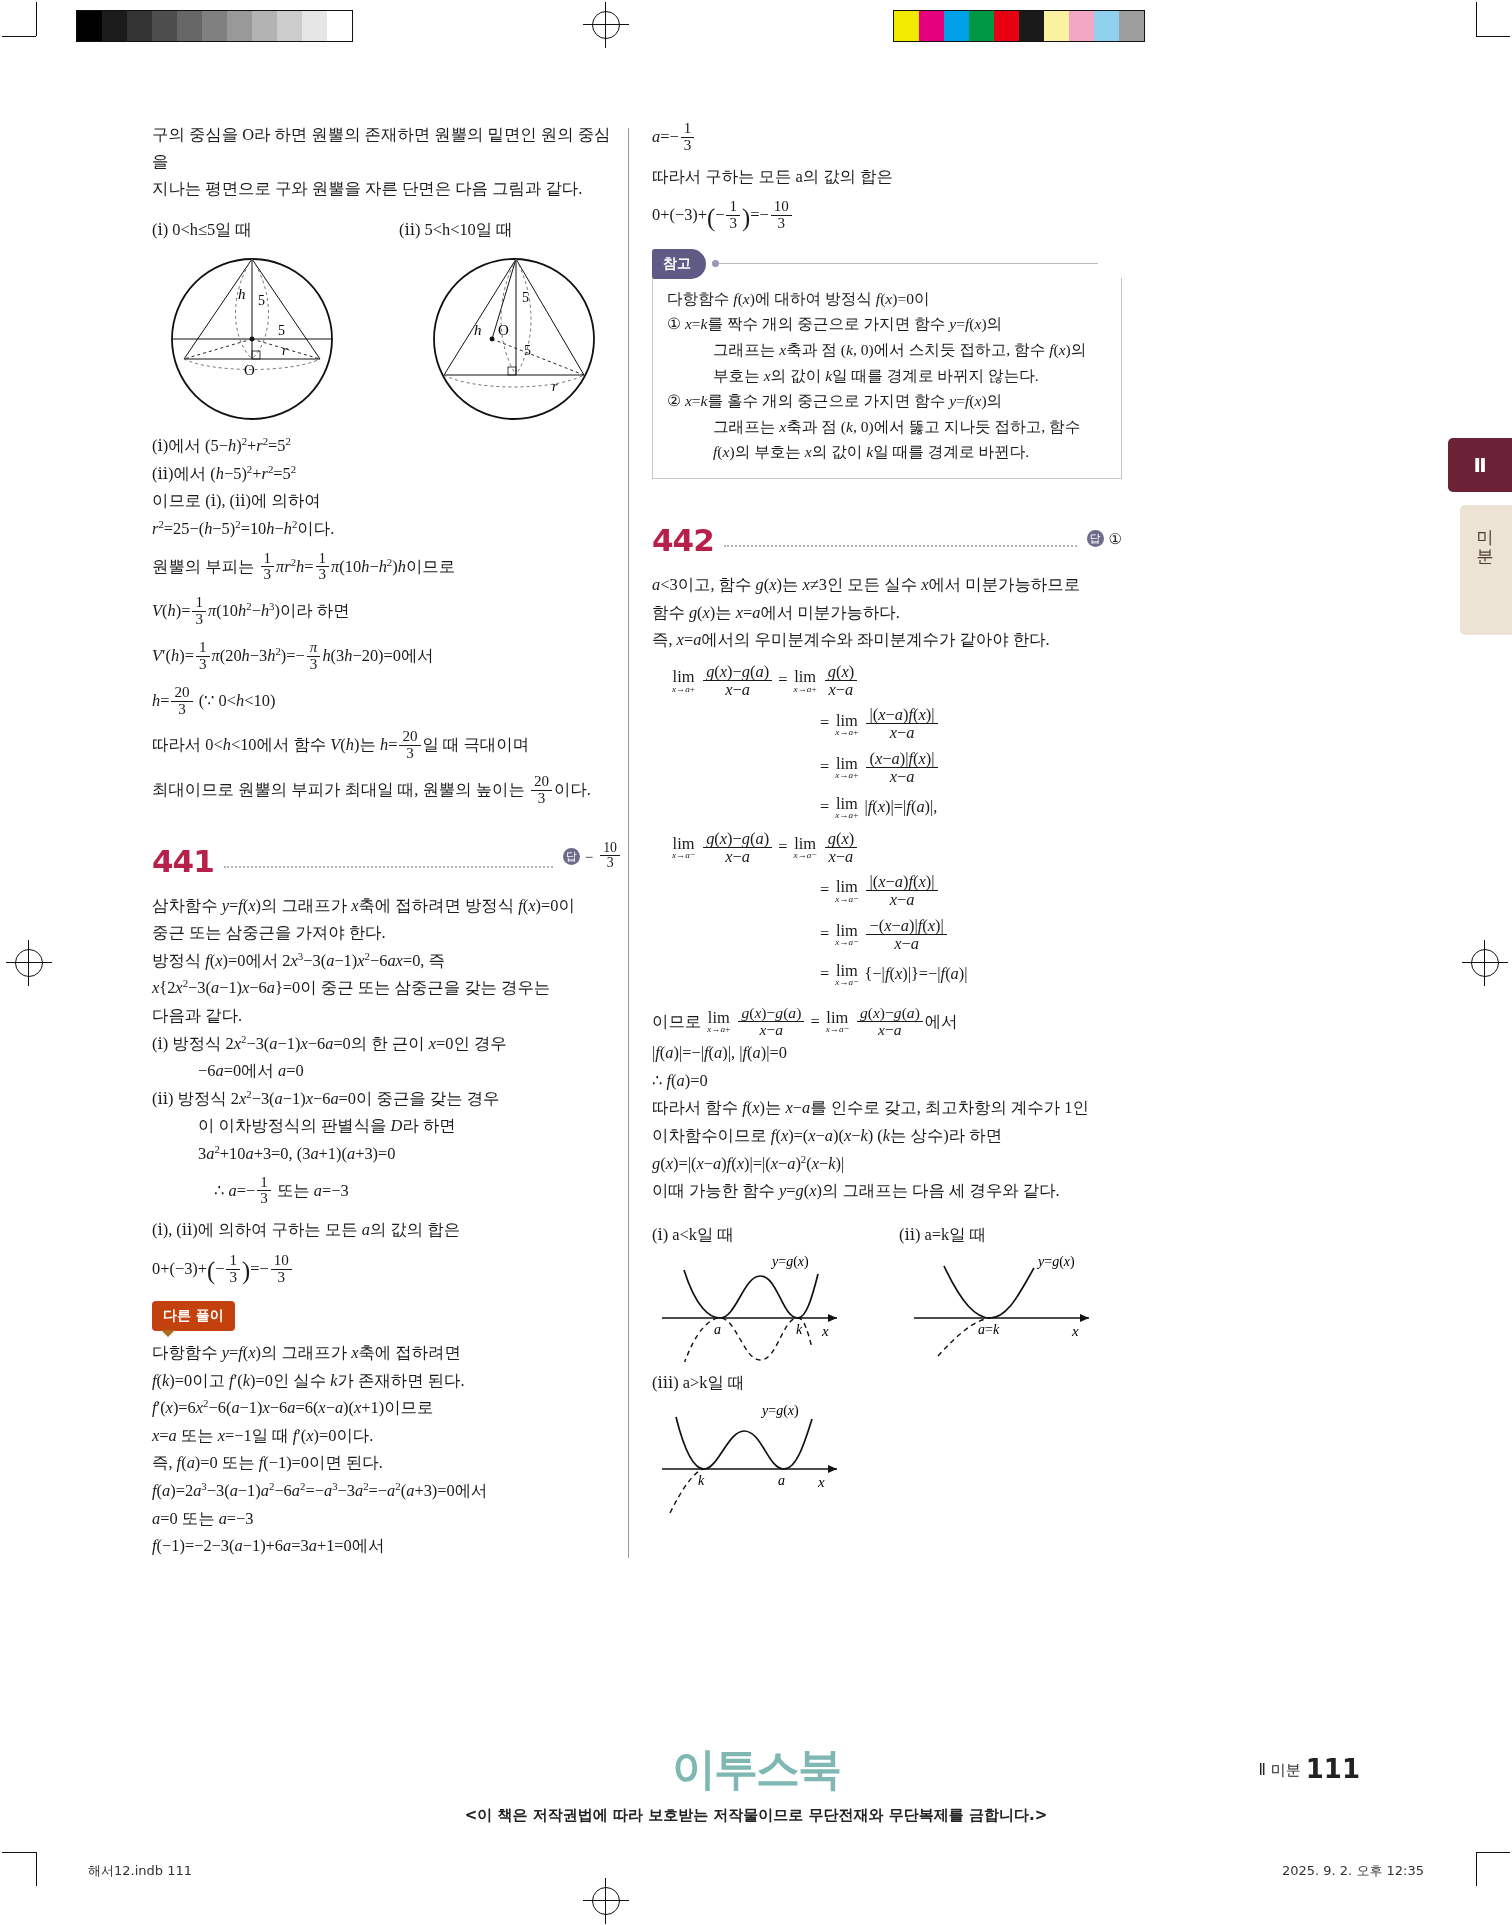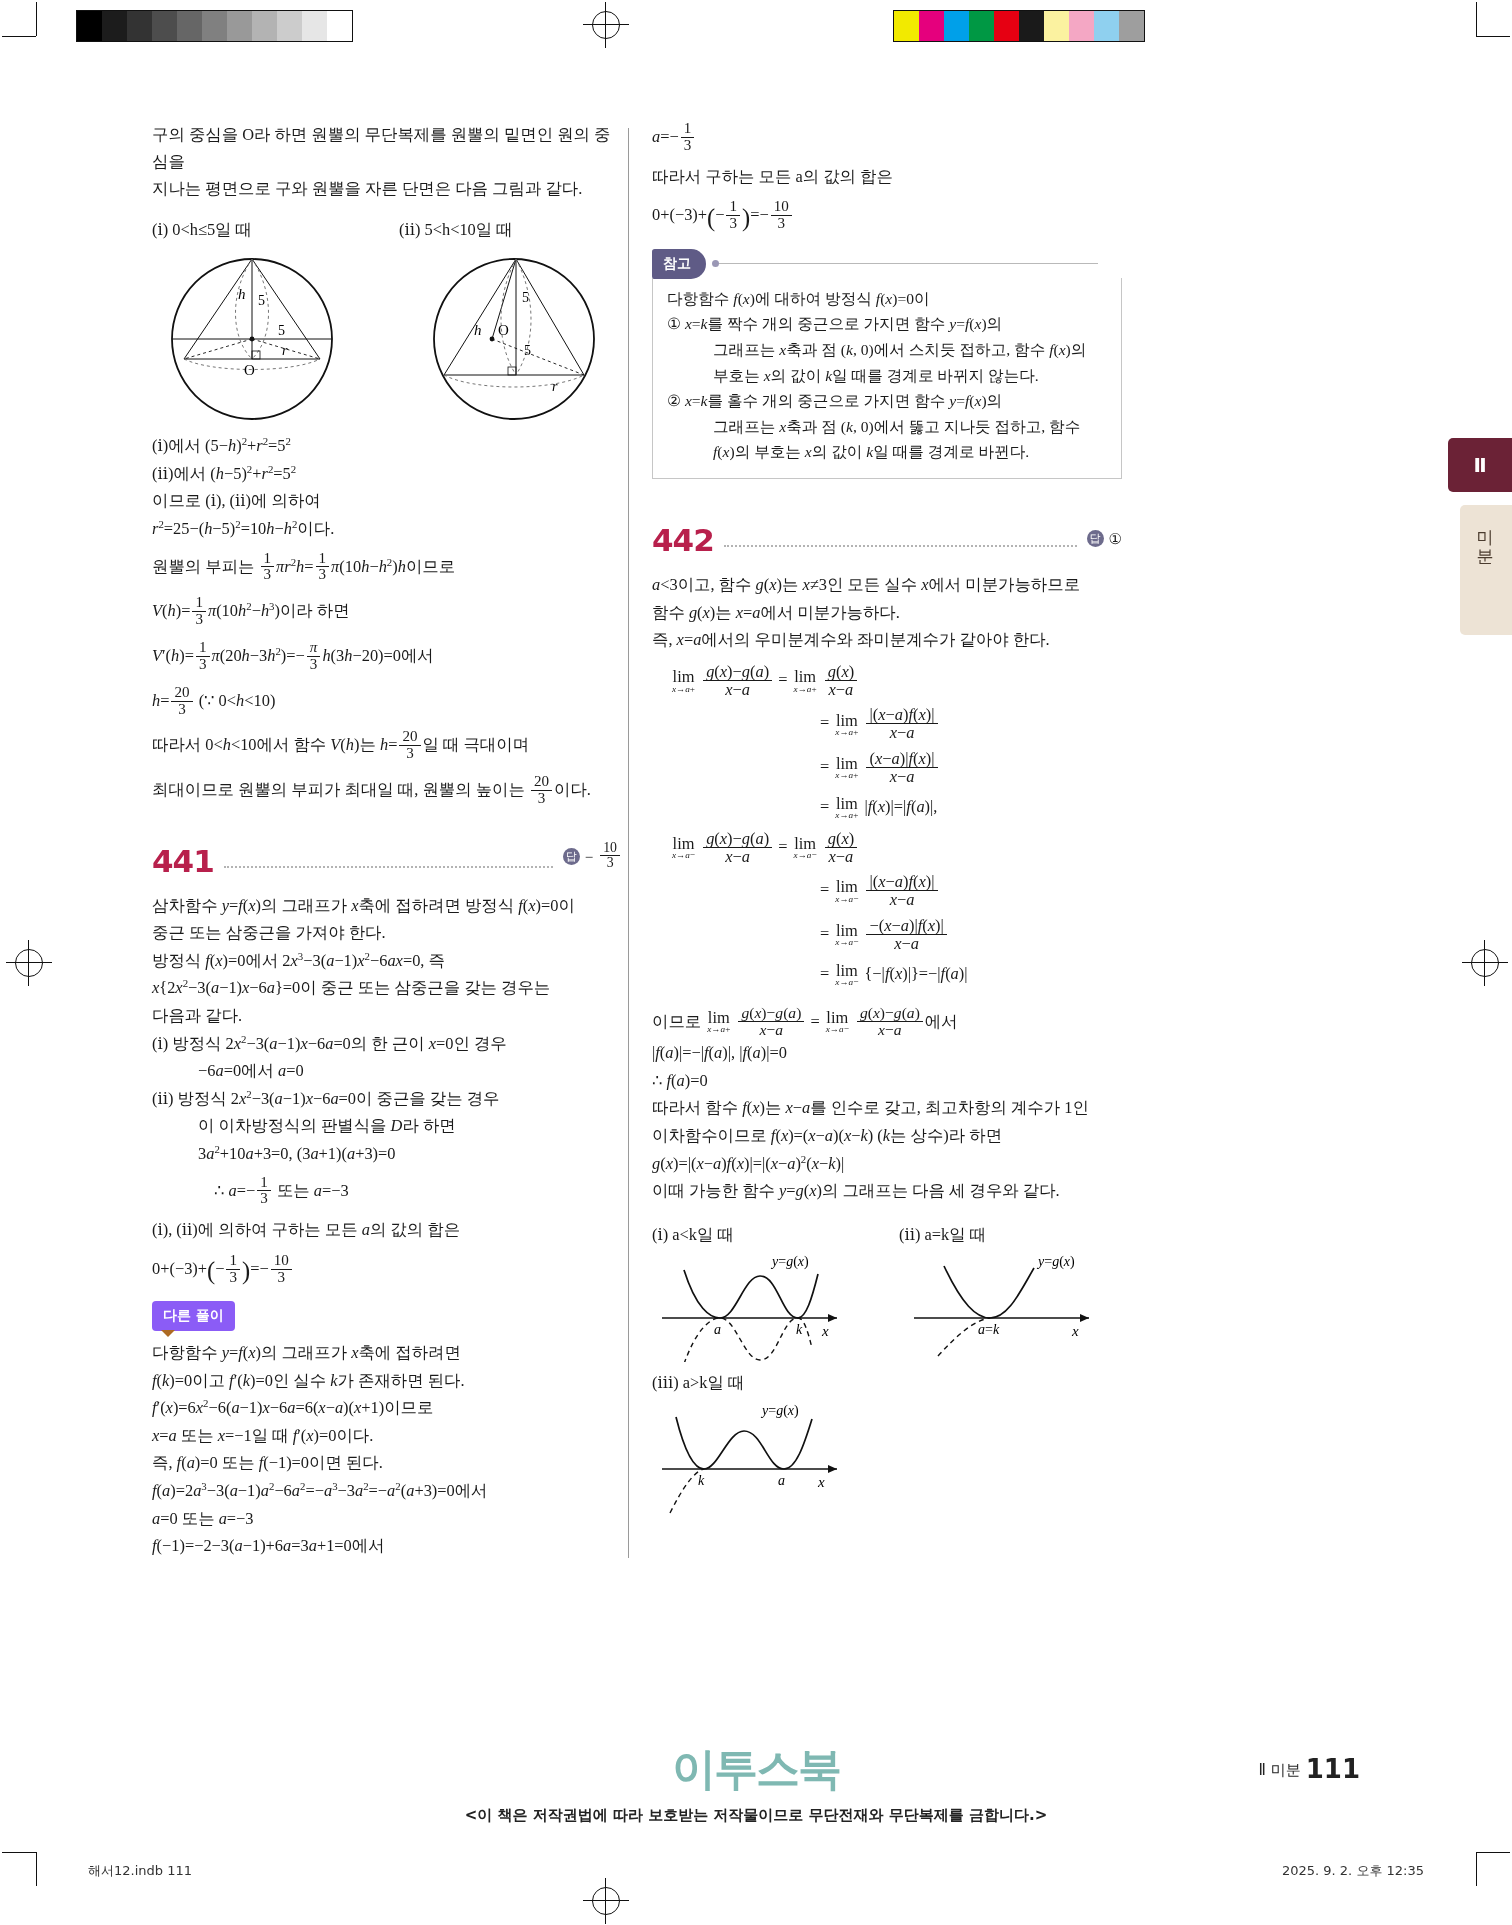--- a/index.html
+++ b/index.html
@@ -61,21 +61,21 @@
   .tiptag{display:inline-block;background:#5f5b86;color:#fff;font-size:14px;font-weight:bold;
           font-family:"DejaVu Sans","Liberation Sans",sans-serif;
           padding:3px 15px 4px 11px;border-radius:3px 16px 16px 3px;vertical-align:middle;}
   .tipline{display:inline-block;vertical-align:middle;margin-left:8px;width:calc(100% - 90px);
            height:1px;background:#b9b9b9;position:relative;}
   .tipline:before{content:"";position:absolute;left:-6px;top:-3px;width:7px;height:7px;border-radius:50%;background:#9a97b5;}
   .tipbody{border:1px solid #c6c6c6;border-top:none;margin-top:-1px;padding:9px 0 12px 14px;font-size:15.6px;line-height:1.58;}
 
   
   .altwrap{margin:15px 0 9px 0;}
-  .alttag{display:inline-block;background:#8b5cf6;color:#fff;font-size:14px;font-weight:bold;
+  .alttag{display:inline-block;background:#c2410c;color:#fff;font-size:14px;font-weight:bold;
           font-family:"DejaVu Sans","Liberation Sans",sans-serif;
           padding:3px 11px 4px 11px;border-radius:4px;position:relative;}
   .alttag:after{content:"";position:absolute;left:9px;bottom:-6px;border-left:7px solid transparent;
                 border-right:7px solid transparent;border-top:7px solid #ad6a23;}
 
   
   .sidetab{position:absolute;right:0;top:438px;width:64px;height:54px;background:#6b2236;
            border-radius:5px 0 0 5px;}
   .sidetab span{display:block;color:#fff;font-size:20px;font-weight:bold;text-align:center;line-height:54px;
                 font-family:"DejaVu Sans","Liberation Sans",sans-serif;}
@@ -161,21 +161,21 @@
   <i class="ch" style="left:0;top:0;"></i>
     <i class="cv" style="left:0;top:0;"></i>
   </div>
 
 <div class="page">
 
   <div class="divider"></div>
 
   <div class="col colL">
 
-    <p>구의 중심을 O라 하면 원뿔의 무단복제를 원뿔의 밑면인 원의 중심을</p>
+    <p>구의 중심을 O라 하면 원뿔의 존재하면 원뿔의 밑면인 원의 중심을</p>
     <p>지나는 평면으로 구와 원뿔을 자른 단면은 다음 그림과 같다.</p>
 
     <div class="caprow" style="margin-top:14px;">
       <div>(ⅰ) 0&lt;h≤5일 때</div>
       <div>(ⅱ) 5&lt;h&lt;10일 때</div>
     </div>
 
     <div class="figrow">
 
       <figure>

